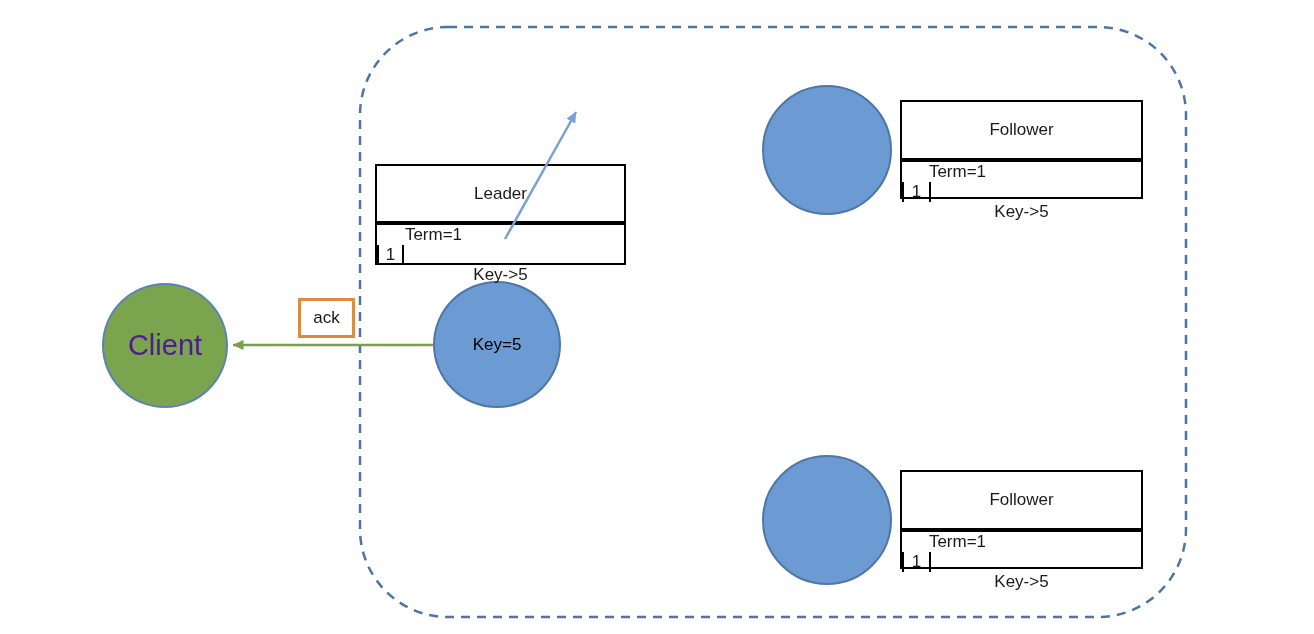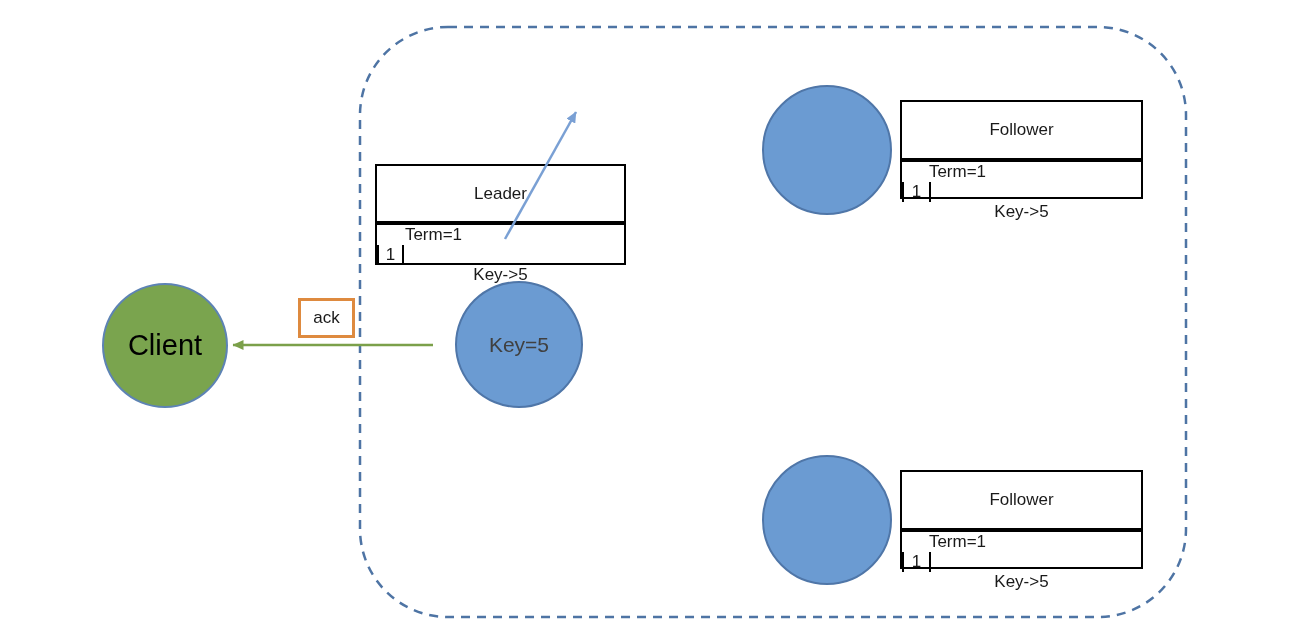--- a/index.html
+++ b/index.html
@@ -23,23 +23,23 @@
     box-sizing:border-box;z-index:2;
   }
   .node-blue{
     background:var(--node-blue-fill,#6b9bd2);
     border:2px solid var(--node-blue-border,#4f76a8);
   }
   .node-client{
     left:102px;top:283px;width:126px;height:125px;
     background:var(--client-green-fill,#7aa44e);
     border:2px solid var(--client-green-border,#5d83b4);
-    font-size:29px;color:#000000;
+    font-size:29px;color:#4c1d95;
   }
-  .node-key5{left:455px;top:281px;width:128px;height:127px;color:#404040;font-size:21px;}
+  .node-key5{left:433px;top:281px;width:128px;height:127px;color:#000000;font-size:17px;}
   .node-f1{left:762px;top:85px;width:130px;height:130px;}
   .node-f2{left:762px;top:455px;width:130px;height:130px;}
   
   .logtable{position:absolute;box-sizing:border-box;z-index:2;font-size:17px;}
   .logtable .hdr{
     box-sizing:border-box;border:2px solid #000;background:#fff;
     display:flex;align-items:center;justify-content:center;
   }
   .logtable .row{
     box-sizing:border-box;border:2px solid #000;background:#fff;

